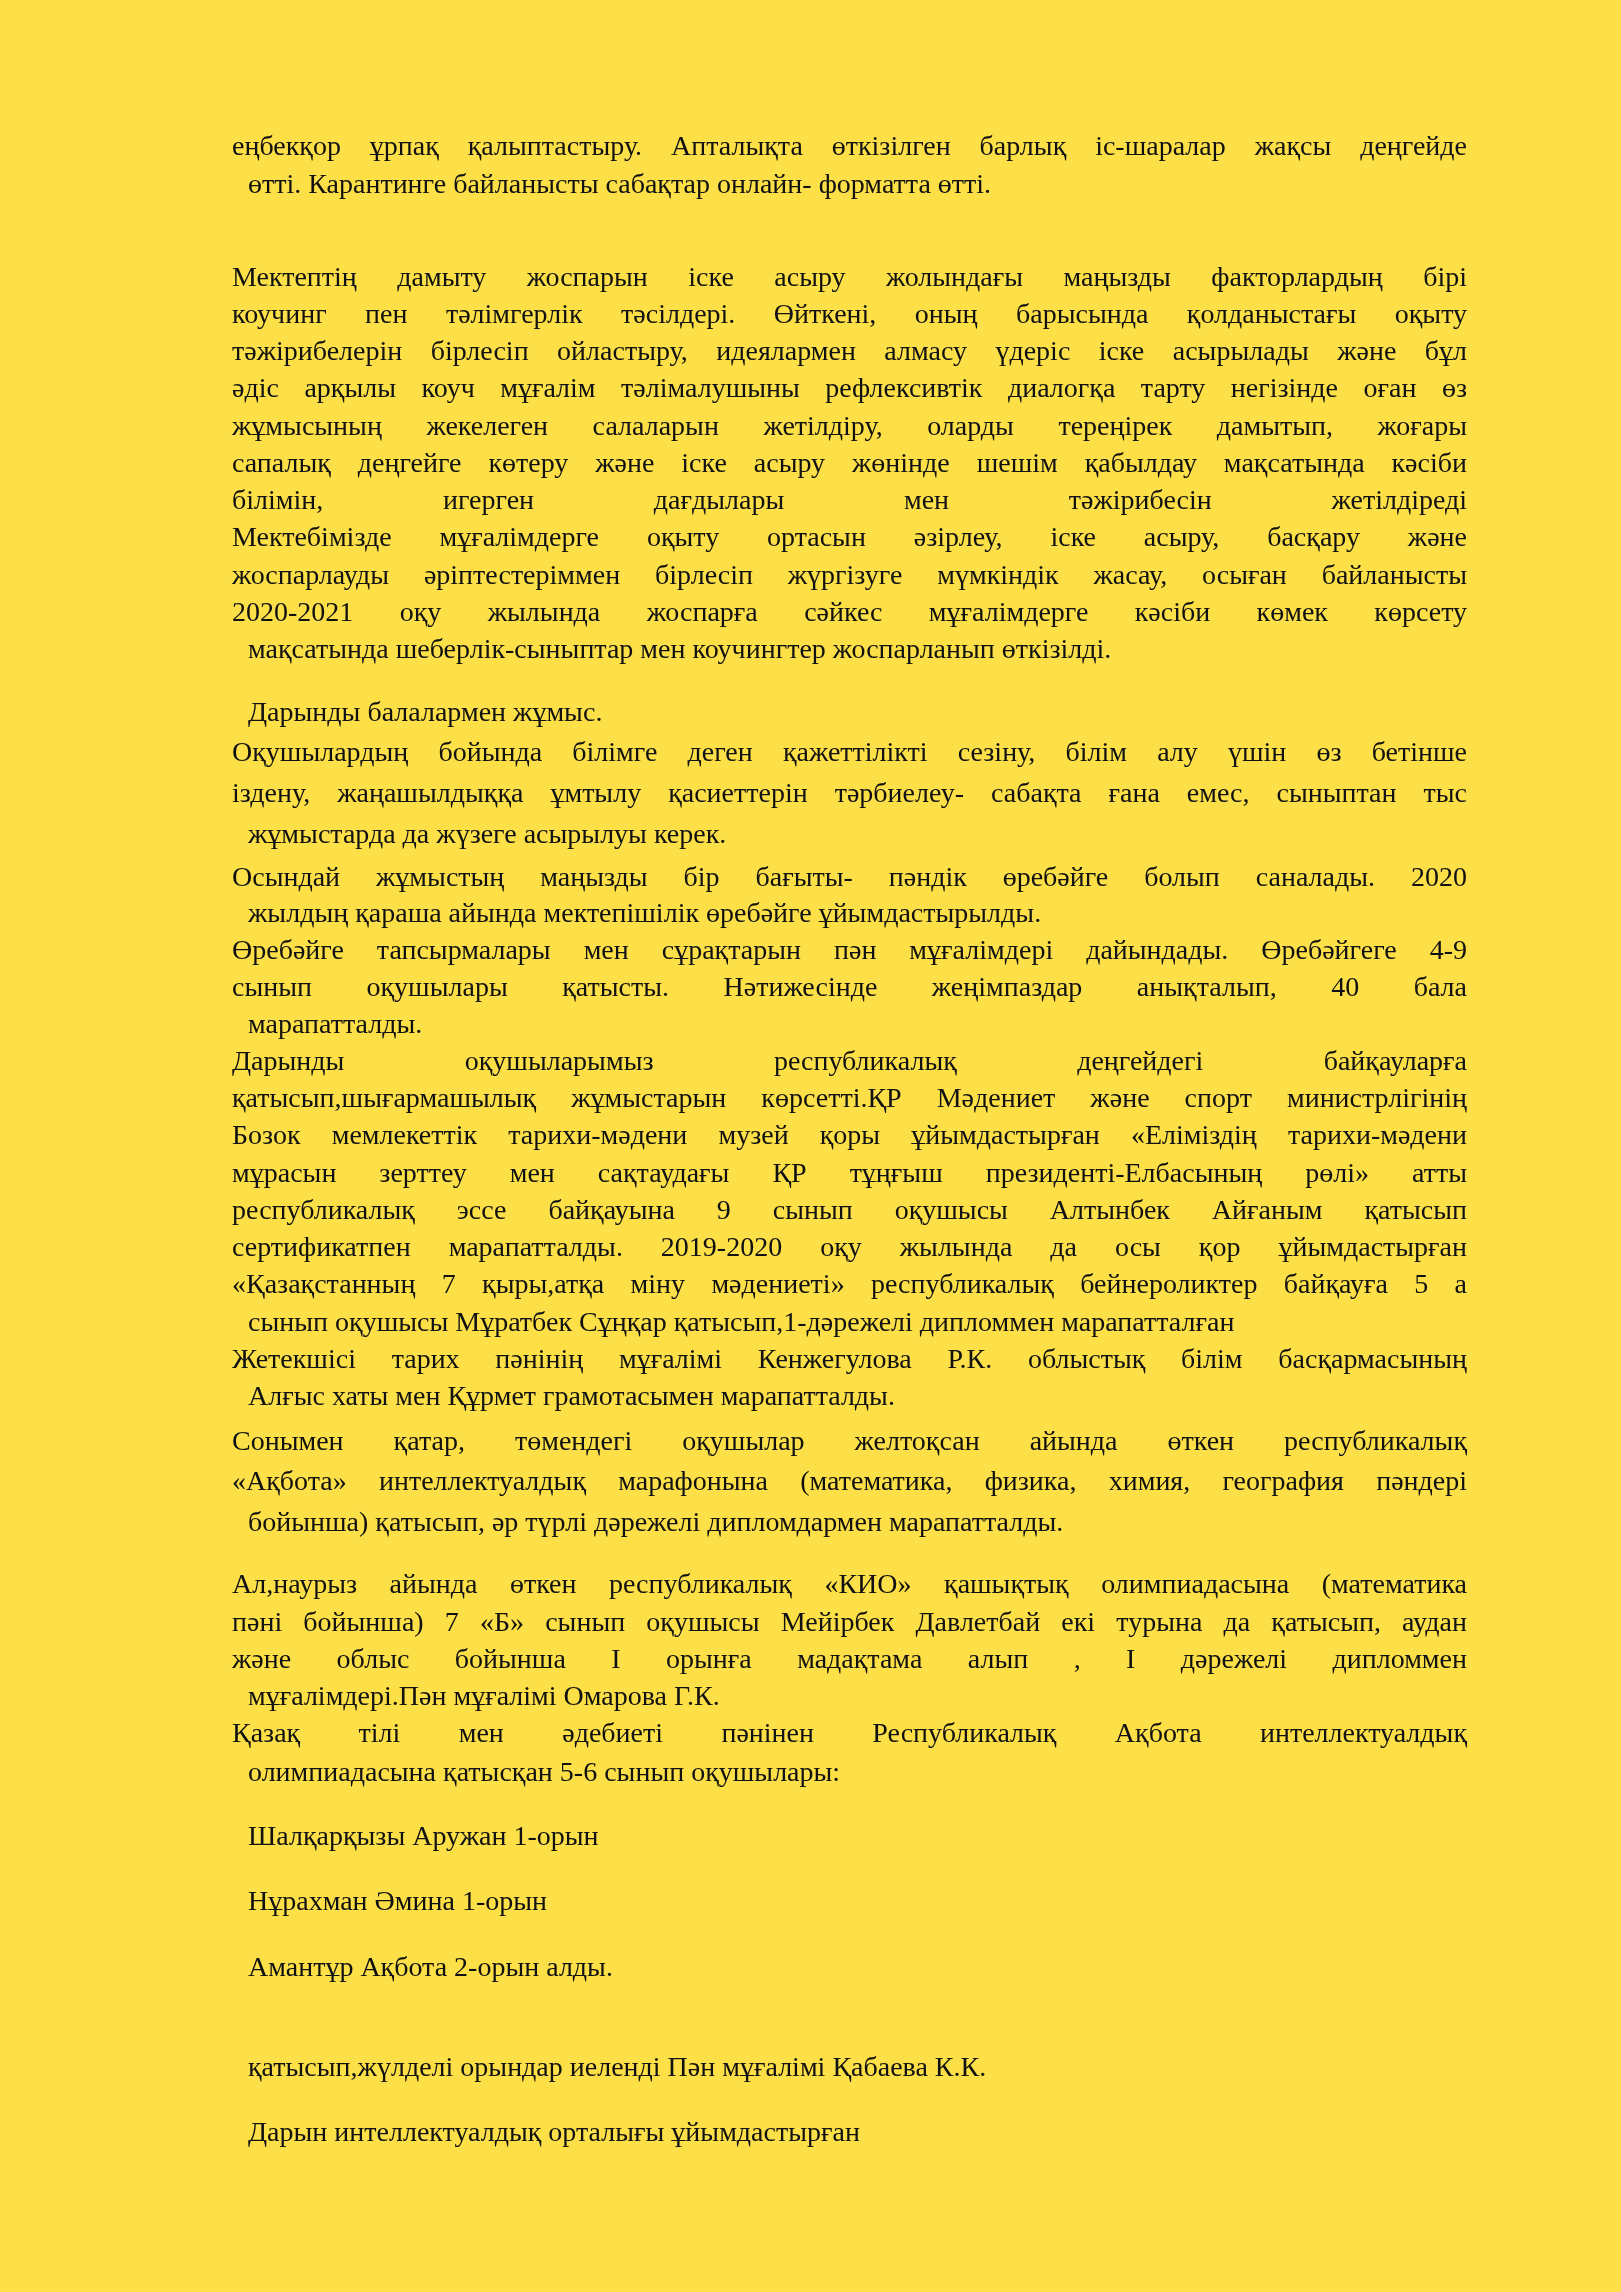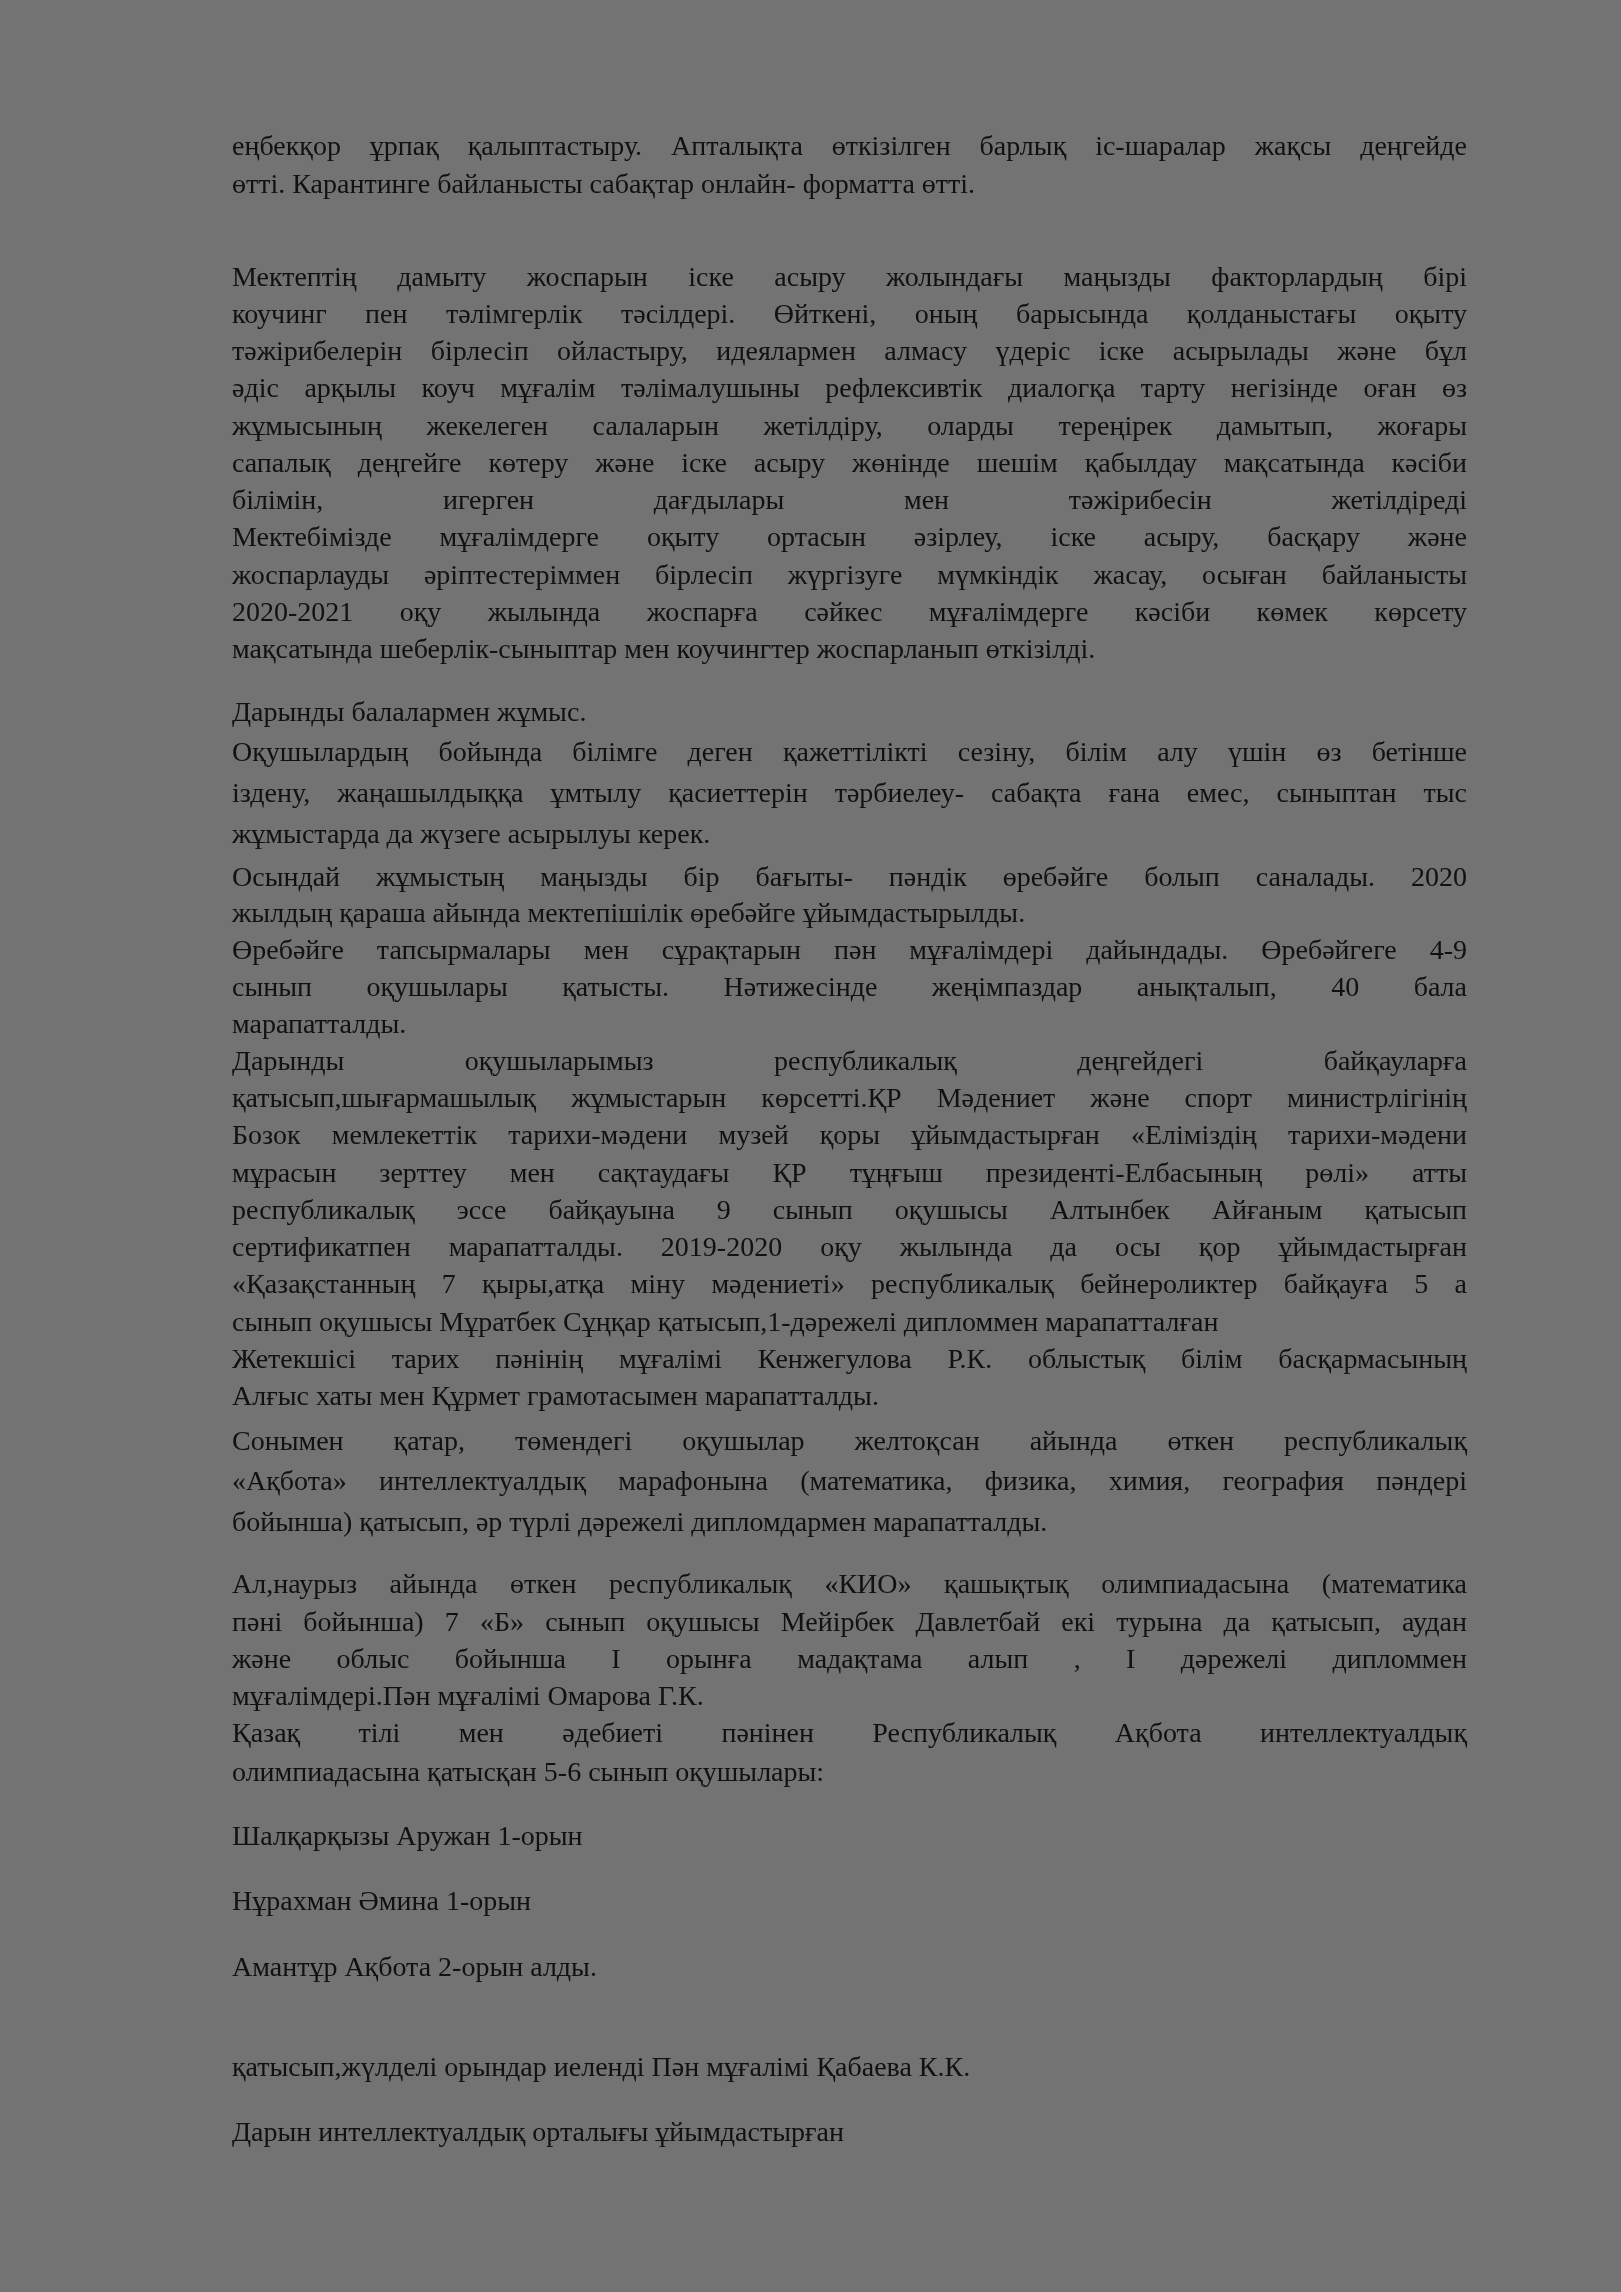--- a/index.html
+++ b/index.html
@@ -1,25 +1,25 @@
 <!DOCTYPE html>
 <html><head>
 <meta charset="utf-8">
 <style>
   html, body { margin: 0; padding: 0; background: #ffffff; }
   body { width: 1621px; height: 2293px; position: relative; overflow: hidden; }
-  .page { position: absolute; left: 0; top: 0; width: 1621px; height: 2293px; background: #737373; }
+  .page { position: absolute; left: 0; top: 0; width: 1621px; height: 2293px; background: #fde047; }
   .ln {
     position: absolute; left: 232px; width: 1235px;
     font-family: "Liberation Serif", "DejaVu Serif", serif;
     font-size: 28px; line-height: 35px; color: #111;
     white-space: nowrap; text-align: justify; text-align-last: justify;
     overflow: visible;
   }
-  .ln.last { text-align-last: left; }
+  .ln.last { text-align-last: left; margin-left: 16px; }
 </style>
 </head>
 <body>
 
 <div class="page">
 
   <div class="ln" style="top:128px">еңбекқор ұрпақ қалыптастыру. Апталықта өткізілген барлық іс-шаралар жақсы деңгейде</div>
   <div class="ln last" style="top:166px">өтті. Карантинге байланысты сабақтар онлайн- форматта өтті.</div>
 
   <div class="ln" style="top:259px">Мектептің дамыту жоспарын іске асыру жолындағы маңызды факторлардың бірі</div>

